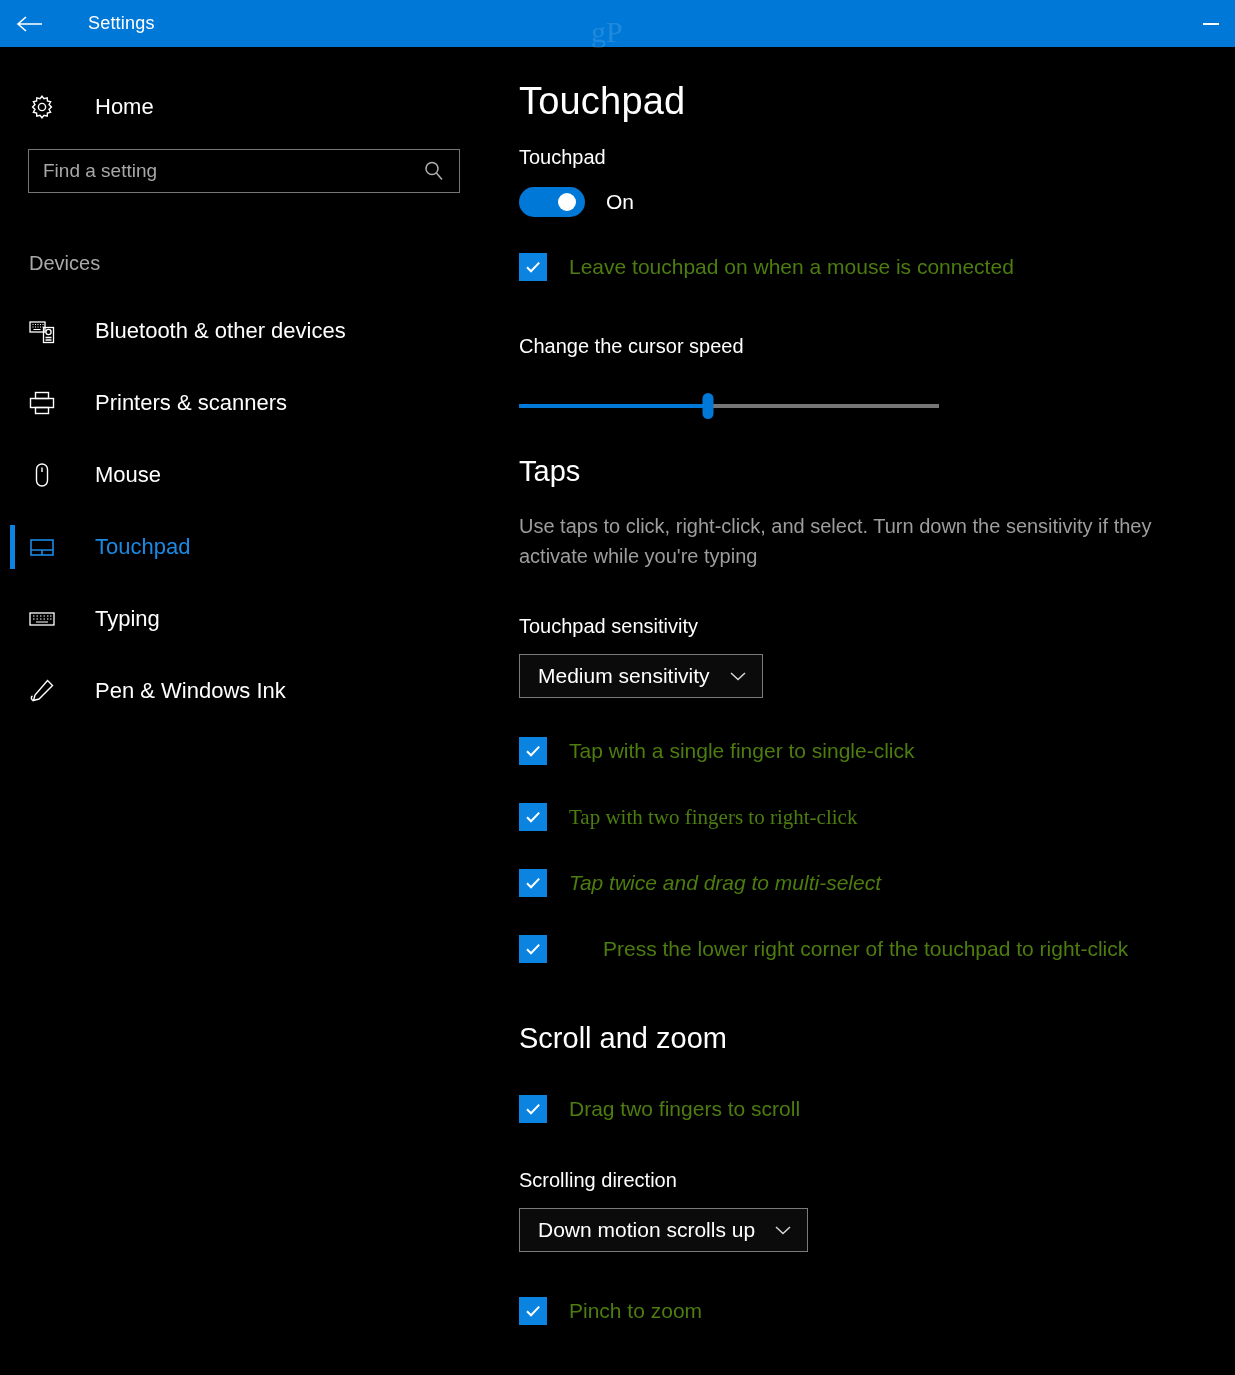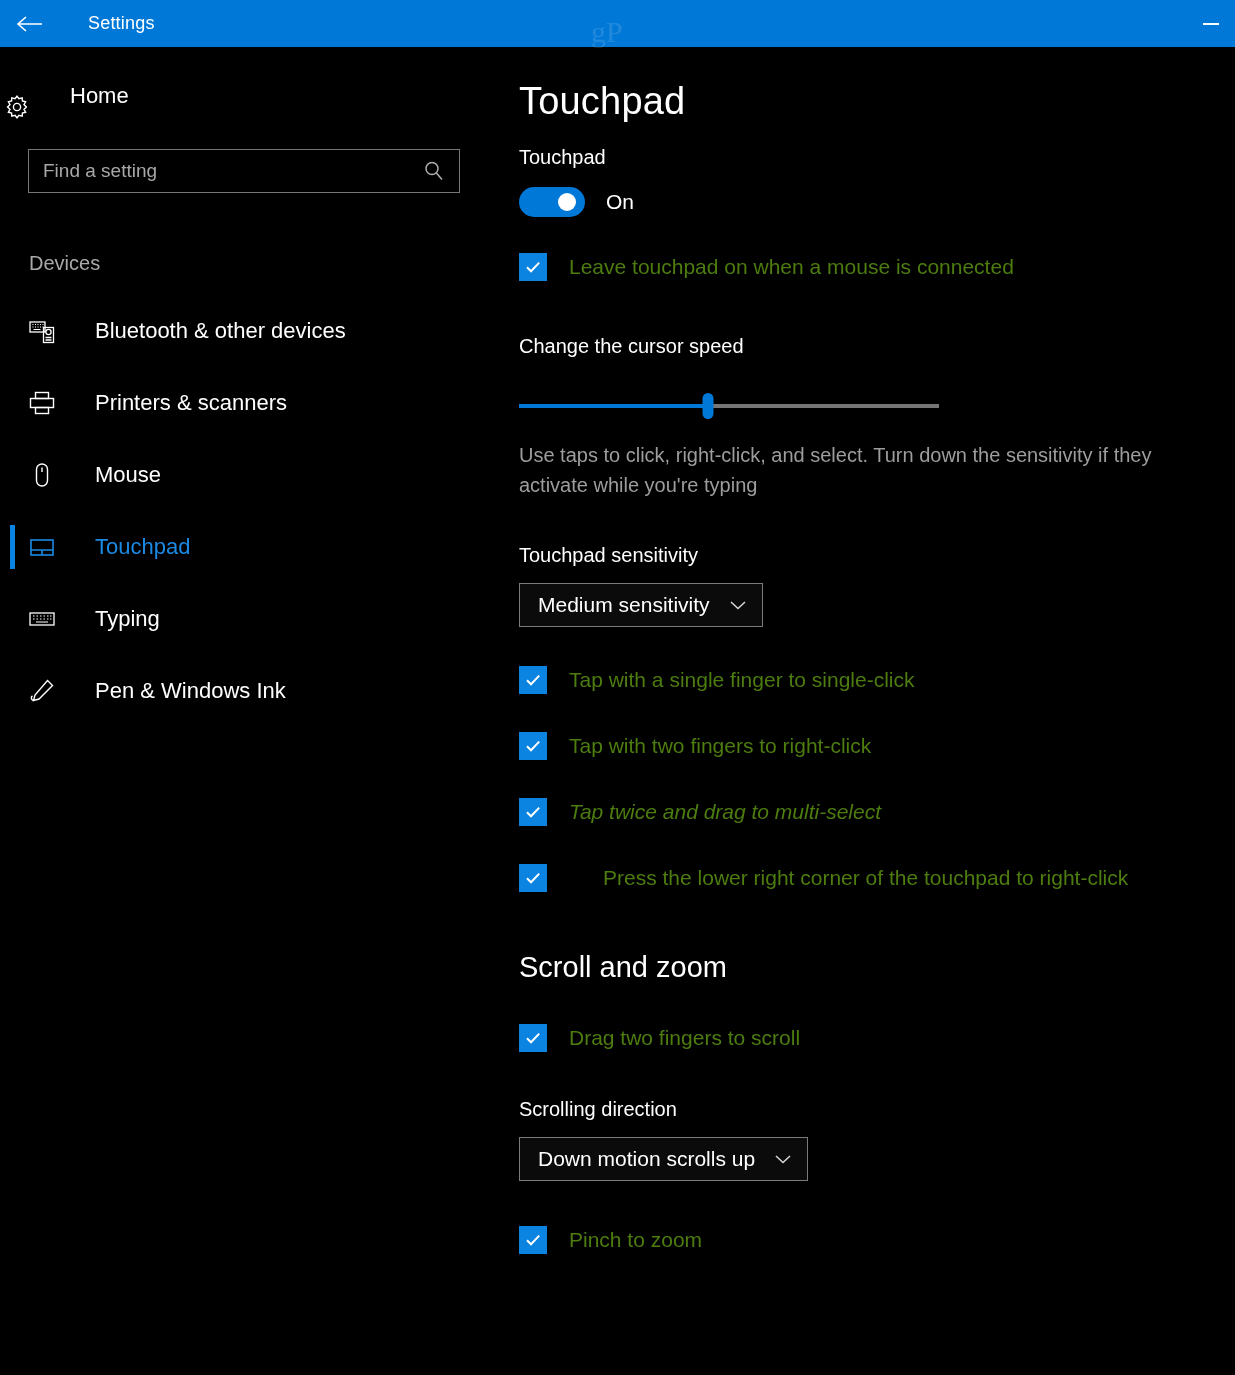--- a/index.html
+++ b/index.html
@@ -79,22 +79,24 @@
   .sidebar {
     position: absolute;
     top: 47px; left: 0;
     width: 500px;
     height: 1328px;
     background: #000000;
   }
 
   .home-row {
     display: flex;
+    align-items: center;
     height: 48px;
     margin-top: 36px;
+    padding-left: 25px;
   }
   .home-icon {
     width: 34px;
     display: flex;
     justify-content: center;
     align-items: center;
   }
   .home-label {
     font-size: 22px;
     margin-left: 36px;
@@ -477,20 +479,21 @@
   </div>
 
   <div class="slider-label">Change the cursor speed</div>
 
   <div class="slider">
     <div class="slider-track"></div>
     <div class="slider-fill" id="slider-fill" style="width: 189px;"></div>
     <div class="slider-thumb" id="slider-thumb" style="left: 189px;"></div>
   </div>
 
+  <h2 class="section-title" style="margin-top:38px;">Taps</h2>
 
   <p class="section-desc">Use taps to click, right-click, and select. Turn down the sensitivity if they activate while you're typing</p>
 
   <div class="field-label" style="margin-top:44px;">Touchpad sensitivity</div>
 
   <div class="dropdown">
     <span class="dropdown-value">Medium sensitivity</span>
     <span class="dropdown-chevron">
       <svg width="20" height="12" viewBox="0 0 20 12">
         <path d="M3 3 L10 9.5 L17 3" stroke="#d8d8d8" stroke-width="1.5" fill="none"></path>
@@ -500,21 +503,21 @@
 
   <div class="cb-row" style="margin-top:39px;">
     <span class="checkbox">
       <svg width="20" height="20" viewBox="0 0 20 20">
           <path d="M4 10.2 L8 14.2 L16.2 5.6" stroke="#ffffff" stroke-width="2" fill="none"></path>
         </svg>
     </span>
     <span class="cb-label">Tap with a single finger to single-click</span>
   </div>
 
-  <div class="cb-row" style="margin-top:38px;">
+  <div class="cb-row" style="margin-top:38px;font-family:Liberation Serif, serif;">
     <span class="checkbox">
       <svg width="20" height="20" viewBox="0 0 20 20">
           <path d="M4 10.2 L8 14.2 L16.2 5.6" stroke="#ffffff" stroke-width="2" fill="none"></path>
         </svg>
     </span>
     <span class="cb-label">Tap with two fingers to right-click</span>
   </div>
 
   <div class="cb-row" style="margin-top:38px;font-style:italic;">
     <span class="checkbox">

